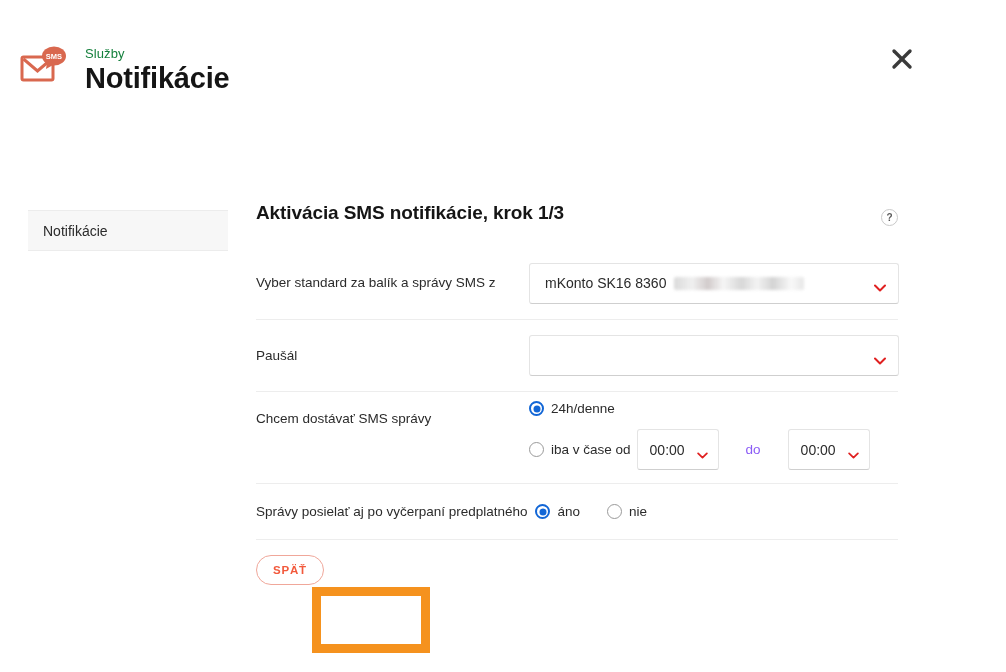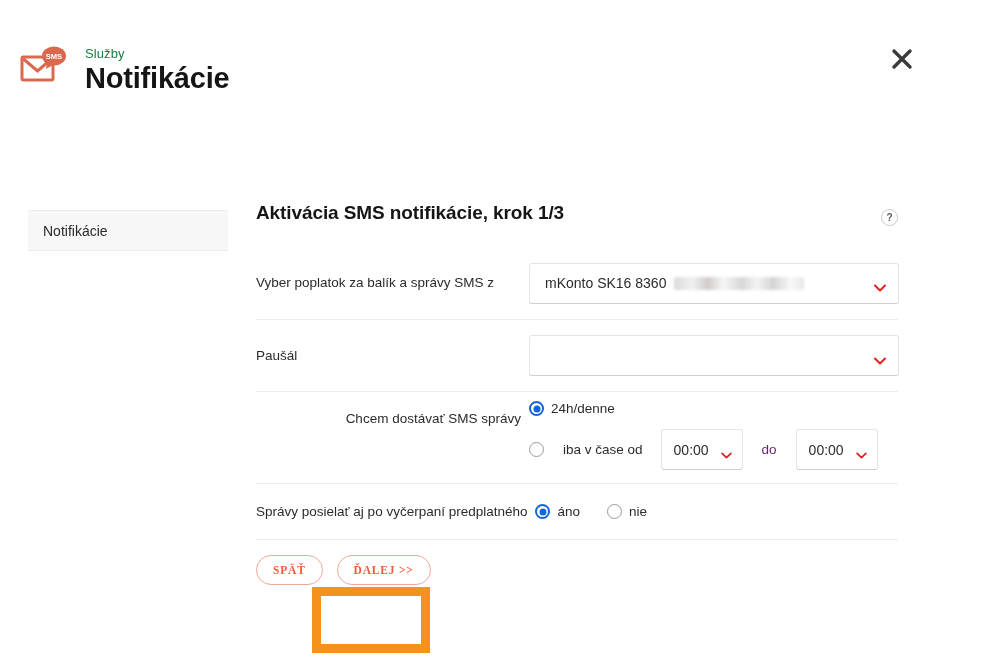--- a/index.html
+++ b/index.html
@@ -75,21 +75,21 @@
     border-top:1px solid #ededed;
   }
   .row.first { border-top:0; }
   .row.tall { min-height:92px; align-items:flex-start; padding-top:9px; }
 
   .row-label {
     width:273px; flex:0 0 273px;
     font-size:13.5px; color:#2b2b2b; line-height:1.3;
     padding-right:8px;
   }
-  .row.tall .row-label { padding-top:9px;text-align:right; }
+  .row.tall .row-label { padding-top:9px; }
   .row-field { flex:1; }
 
   
   .select {
     position:relative;
     height:41px;
     background:#fff;
     border:1px solid #e4e4e4;
     border-bottom-color:#cfcfcf;
     border-radius:3px;
@@ -124,39 +124,39 @@
         rgba(234,234,234,.55) 64%,
         rgba(200,200,200,.8) 76%,
         rgba(240,240,240,.45) 90%,
         rgba(215,215,215,.6) 100%);
     filter: blur(1.4px);
     border-radius:2px;
   }
 
   
   .radio-line { display:flex; align-items:flex-end; }
-  .radio-line + .radio-line { margin-top:13px;gap:12px; }
+  .radio-line + .radio-line { margin-top:13px; }
 
   .radio {
     width:15px; height:15px; border-radius:50%;
     border:1.5px solid #9a9a9a; background:#fff;
     flex:0 0 15px;
     position:relative; cursor:pointer;
   }
   .radio.on { border-color:#1266d6; border-width:2px; }
   .radio.on::after {
     content:""; position:absolute;
     left:50%; top:50%; transform:translate(-50%,-50%);
     width:7px; height:7px; border-radius:50%;
     background:#1266d6;
   }
   .radio-label {
     margin-left:7px; font-size:13.5px; color:#2b2b2b; cursor:pointer;
   }
-  .inline-text { margin:0 7px; font-size:13.5px; color:#701a75; }
+  .inline-text { margin:0 27px; font-size:13.5px; color:#8b5cf6; }
 
   .time-row { display:flex; align-items:center; }
   .time-row .radio-label { margin-right:6px; }
 
   .yesno { display:flex; align-items:center; }
   .yesno .gap { width:27px; }
 
   
   .actions {
     border-top:1px solid #ededed;
@@ -165,21 +165,21 @@
   }
   .btn {
     height:30px; min-width:65px;
     border:1px solid #f0a79a;
     border-radius:16px;
     background:#fff;
     color:#f2593c;
     font-size:11.5px; font-weight:bold;
     letter-spacing:.8px;
     display:flex; align-items:center; justify-content:center;
-    padding:0 16px; cursor:pointer;font-family:Liberation Serif, serif;
+    padding:0 16px; cursor:pointer;
   }
   .btn + .btn { margin-left:14px; }
 
   
   .highlight {
     position:absolute;
     left:312px; top:587px;
     width:118px; height:66px;
     border:9px solid #f5921e;
     background:transparent;
@@ -224,21 +224,21 @@
     <span>?</span>
   </div>
 
   <div class="main">
 
     <div class="section-title">Aktivácia SMS notifikácie, krok 1/3</div>
 
     <div class="form">
 
       <div class="row first">
-        <div class="row-label">Vyber poplatok za balík a správy SMS z</div>
+        <div class="row-label">Vyber standard za balík a správy SMS z</div>
         <div class="row-field">
           <div class="select wide">
             <span>mKonto SK16 8360</span>
             <span class="redact"></span>
             <span class="caret">
               <svg width="12" height="8" viewBox="0 0 12 8" xmlns="http://www.w3.org/2000/svg">
                 <polyline points="1,1.5 6,6.5 11,1.5" fill="none" stroke="#e02020" stroke-width="2" stroke-linecap="round" stroke-linejoin="round"></polyline>
               </svg>
             </span>
           </div>
@@ -304,21 +304,20 @@
             <span class="radio-label">áno</span>
             <span class="gap"></span>
             <span class="radio"></span>
             <span class="radio-label">nie</span>
           </div>
         </div>
       </div>
 
       <div class="actions">
         <div class="btn">SPÄŤ</div>
-        <div class="btn">ĎALEJ &gt;&gt;</div>
       </div>
 
     </div>
   </div>
 
   <div class="highlight"></div>
 
 </div>
 
 </body></html>

